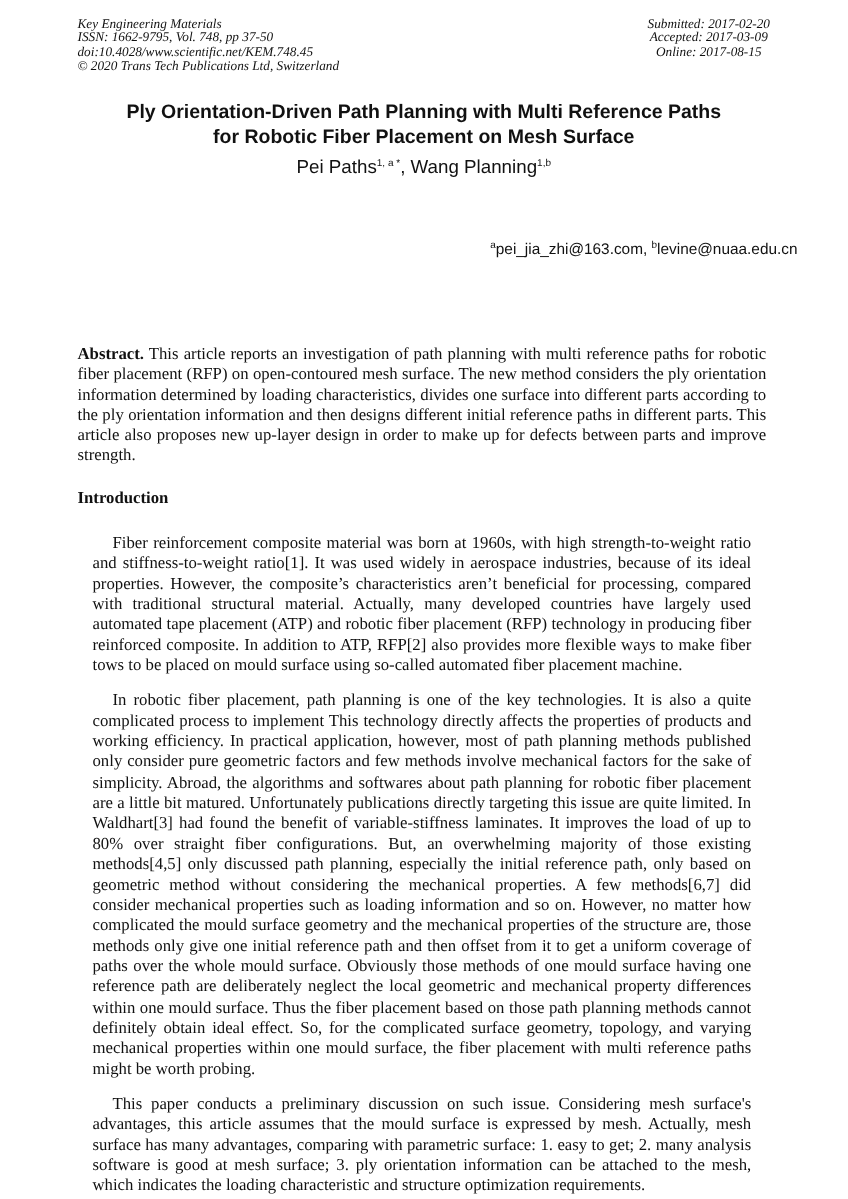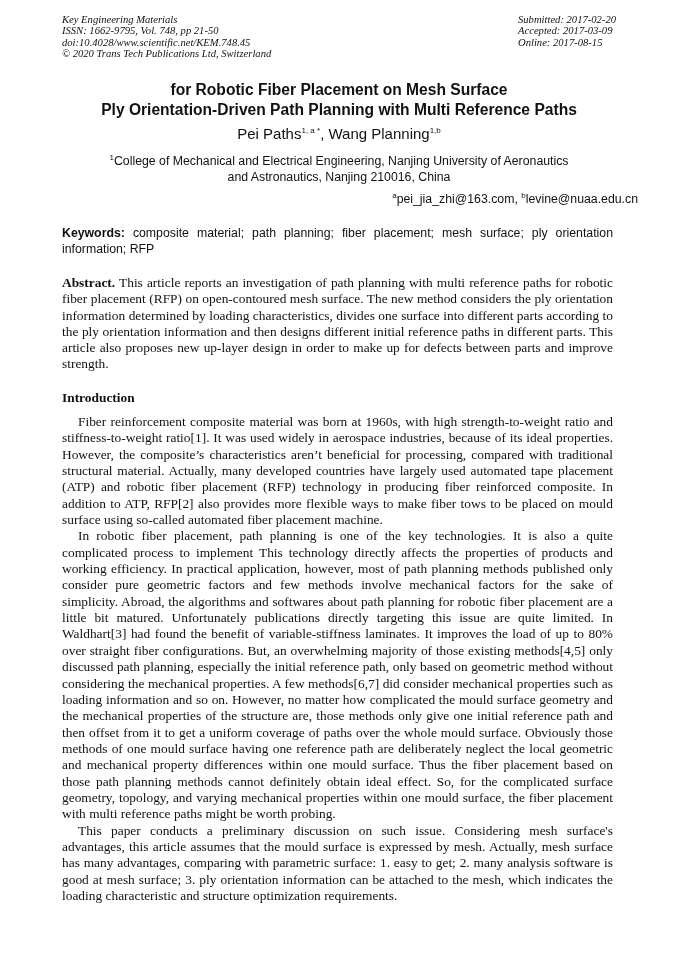--- a/index.html
+++ b/index.html
@@ -1,71 +1,64 @@
 <!DOCTYPE html>
 <html><head>
   <meta charset="utf-8">
   <style>
     html, body { margin: 0; padding: 0; background: #ffffff; }
     body { width: 678px; height: 959px; position: relative; overflow: hidden; color: #111; }
     .page { position: absolute; left: 0; top: 0; width: 678px; height: 959px; background: #fff; }
     .hdr-left { position: absolute; left: 62px; top: 14px; font-family: "Liberation Serif", serif; font-style: italic; font-size: 10.6px; line-height: 11.3px; }
-    .hdr-right { position: absolute; right: 62px; top: 14px; text-align: left; font-family: "Liberation Serif", serif; font-style: italic; font-size: 10.6px; line-height: 11.3px; }
+    .hdr-right { position: absolute; right: 62px; top: 14px; text-align: center; font-family: "Liberation Serif", serif; font-style: italic; font-size: 10.6px; line-height: 11.3px; }
     .title { position: absolute; left: 40px; width: 598px; top: 80px; text-align: center; font-family: "Liberation Sans", sans-serif; font-weight: bold; font-size: 15.6px; line-height: 20px; }
     .authors { position: absolute; left: 40px; width: 598px; top: 124px; text-align: center; font-family: "Liberation Sans", sans-serif; font-size: 15px; line-height: 20px; }
     .affil { position: absolute; left: 40px; width: 598px; top: 153px; text-align: center; font-family: "Liberation Sans", sans-serif; font-size: 12.3px; line-height: 16px; }
     .email { position: absolute; left: 40px; width: 598px; top: 191px; text-align: right; font-family: "Liberation Sans", sans-serif; font-size: 12.3px; line-height: 16px; }
     sup { font-size: 8px; vertical-align: top; position: relative; top: -3px; }
     .keywords { position: absolute; left: 62px; width: 551px; top: 225px; font-family: "Liberation Sans", sans-serif; font-size: 12.3px; line-height: 16.2px; text-align: justify; }
     .kw-label { font-weight: bold; }
     .abstract { position: absolute; left: 62px; width: 551px; top: 275px; font-family: "Liberation Serif", serif; font-size: 13.4px; line-height: 16.3px; text-align: justify; }
     .abs-label { font-weight: bold; }
     .section-heading { position: absolute; left: 62px; top: 390px; font-family: "Liberation Serif", serif; font-weight: bold; font-size: 13.4px; line-height: 16px; }
     .body-text { position: absolute; left: 62px; width: 551px; top: 414px; font-family: "Liberation Serif", serif; font-size: 13.4px; line-height: 16.35px; text-align: justify; }
-    .body-text p { margin: 0; text-indent: 16px; }
+    .body-text p { margin: 12px; text-indent: 16px; }
   </style>
 </head>
 <body>
 
 <div class="page">
 
   <div class="hdr-left">
     <div>Key Engineering Materials</div>
-    <div>ISSN: 1662-9795, Vol. 748, pp 21-50</div>
+    <div>ISSN: 1662-9795, Vol. 748, pp 37-50</div>
     <div>doi:10.4028/www.scientific.net/KEM.748.45</div>
     <div>© 2020 Trans Tech Publications Ltd, Switzerland</div>
   </div>
 
   <div class="hdr-right">
     <div>Submitted: 2017-02-20</div>
     <div>Accepted: 2017-03-09</div>
     <div>Online: 2017-08-15</div>
   </div>
 
   <div class="title">
+    <div>Ply Orientation-Driven Path Planning with Multi Reference Paths</div>
     <div>for Robotic Fiber Placement on Mesh Surface</div>
-    <div>Ply Orientation-Driven Path Planning with Multi Reference Paths</div>
   </div>
 
   <div class="authors">
     <span>Pei Paths</span><sup>1, a *</sup><span>, </span><span>Wang Planning</span><sup>1,b</sup>
   </div>
 
-  <div class="affil">
-    <div><sup>1</sup><span>College of Mechanical and Electrical Engineering, Nanjing University of Aeronautics</span></div>
-    <div>and Astronautics, Nanjing 210016, China</div>
-  </div>
 
   <div class="email">
     <sup>a</sup><span>pei_jia_zhi@163.com</span><span>, </span><sup>b</sup><span>levine@nuaa.edu.cn</span>
   </div>
 
-  <div class="keywords">
-    <span class="kw-label">Keywords:</span><span> composite material; path planning; fiber placement; mesh surface; ply orientation information; RFP</span>
-  </div>
 
   <div class="abstract">
     <span class="abs-label">Abstract.</span><span> This article reports an investigation of path planning with multi reference paths for robotic fiber placement (RFP) on open-contoured mesh surface. The new method considers the ply orientation information determined by loading characteristics, divides one surface into different parts according to the ply orientation information and then designs different initial reference paths in different parts. This article also proposes new up-layer design in order to make up for defects between parts and improve strength.</span>
   </div>
 
   <div class="section-heading">Introduction</div>
 
   <div class="body-text">
     <p>Fiber reinforcement composite material was born at 1960s, with high strength-to-weight ratio and stiffness-to-weight ratio[1]. It was used widely in aerospace industries, because of its ideal properties. However, the composite’s characteristics aren’t beneficial for processing, compared with traditional structural material. Actually, many developed countries have largely used automated tape placement (ATP) and robotic fiber placement (RFP) technology in producing fiber reinforced composite. In addition to ATP, RFP[2] also provides more flexible ways to make fiber tows to be placed on mould surface using so-called automated fiber placement machine.</p>
     <p>In robotic fiber placement, path planning is one of the key technologies. It is also a quite complicated process to implement This technology directly affects the properties of products and working efficiency. In practical application, however, most of path planning methods published only consider pure geometric factors and few methods involve mechanical factors for the sake of simplicity. Abroad, the algorithms and softwares about path planning for robotic fiber placement are a little bit matured. Unfortunately publications directly targeting this issue are quite limited. In Waldhart[3] had found the benefit of variable-stiffness laminates. It improves the load of up to 80% over straight fiber configurations. But, an overwhelming majority of those existing methods[4,5] only discussed path planning, especially the initial reference path, only based on geometric method without considering the mechanical properties. A few methods[6,7] did consider mechanical properties such as loading information and so on. However, no matter how complicated the mould surface geometry and the mechanical properties of the structure are, those methods only give one initial reference path and then offset from it to get a uniform coverage of paths over the whole mould surface. Obviously those methods of one mould surface having one reference path are deliberately neglect the local geometric and mechanical property differences within one mould surface. Thus the fiber placement based on those path planning methods cannot definitely obtain ideal effect. So, for the complicated surface geometry, topology, and varying mechanical properties within one mould surface, the fiber placement with multi reference paths might be worth probing.</p>

